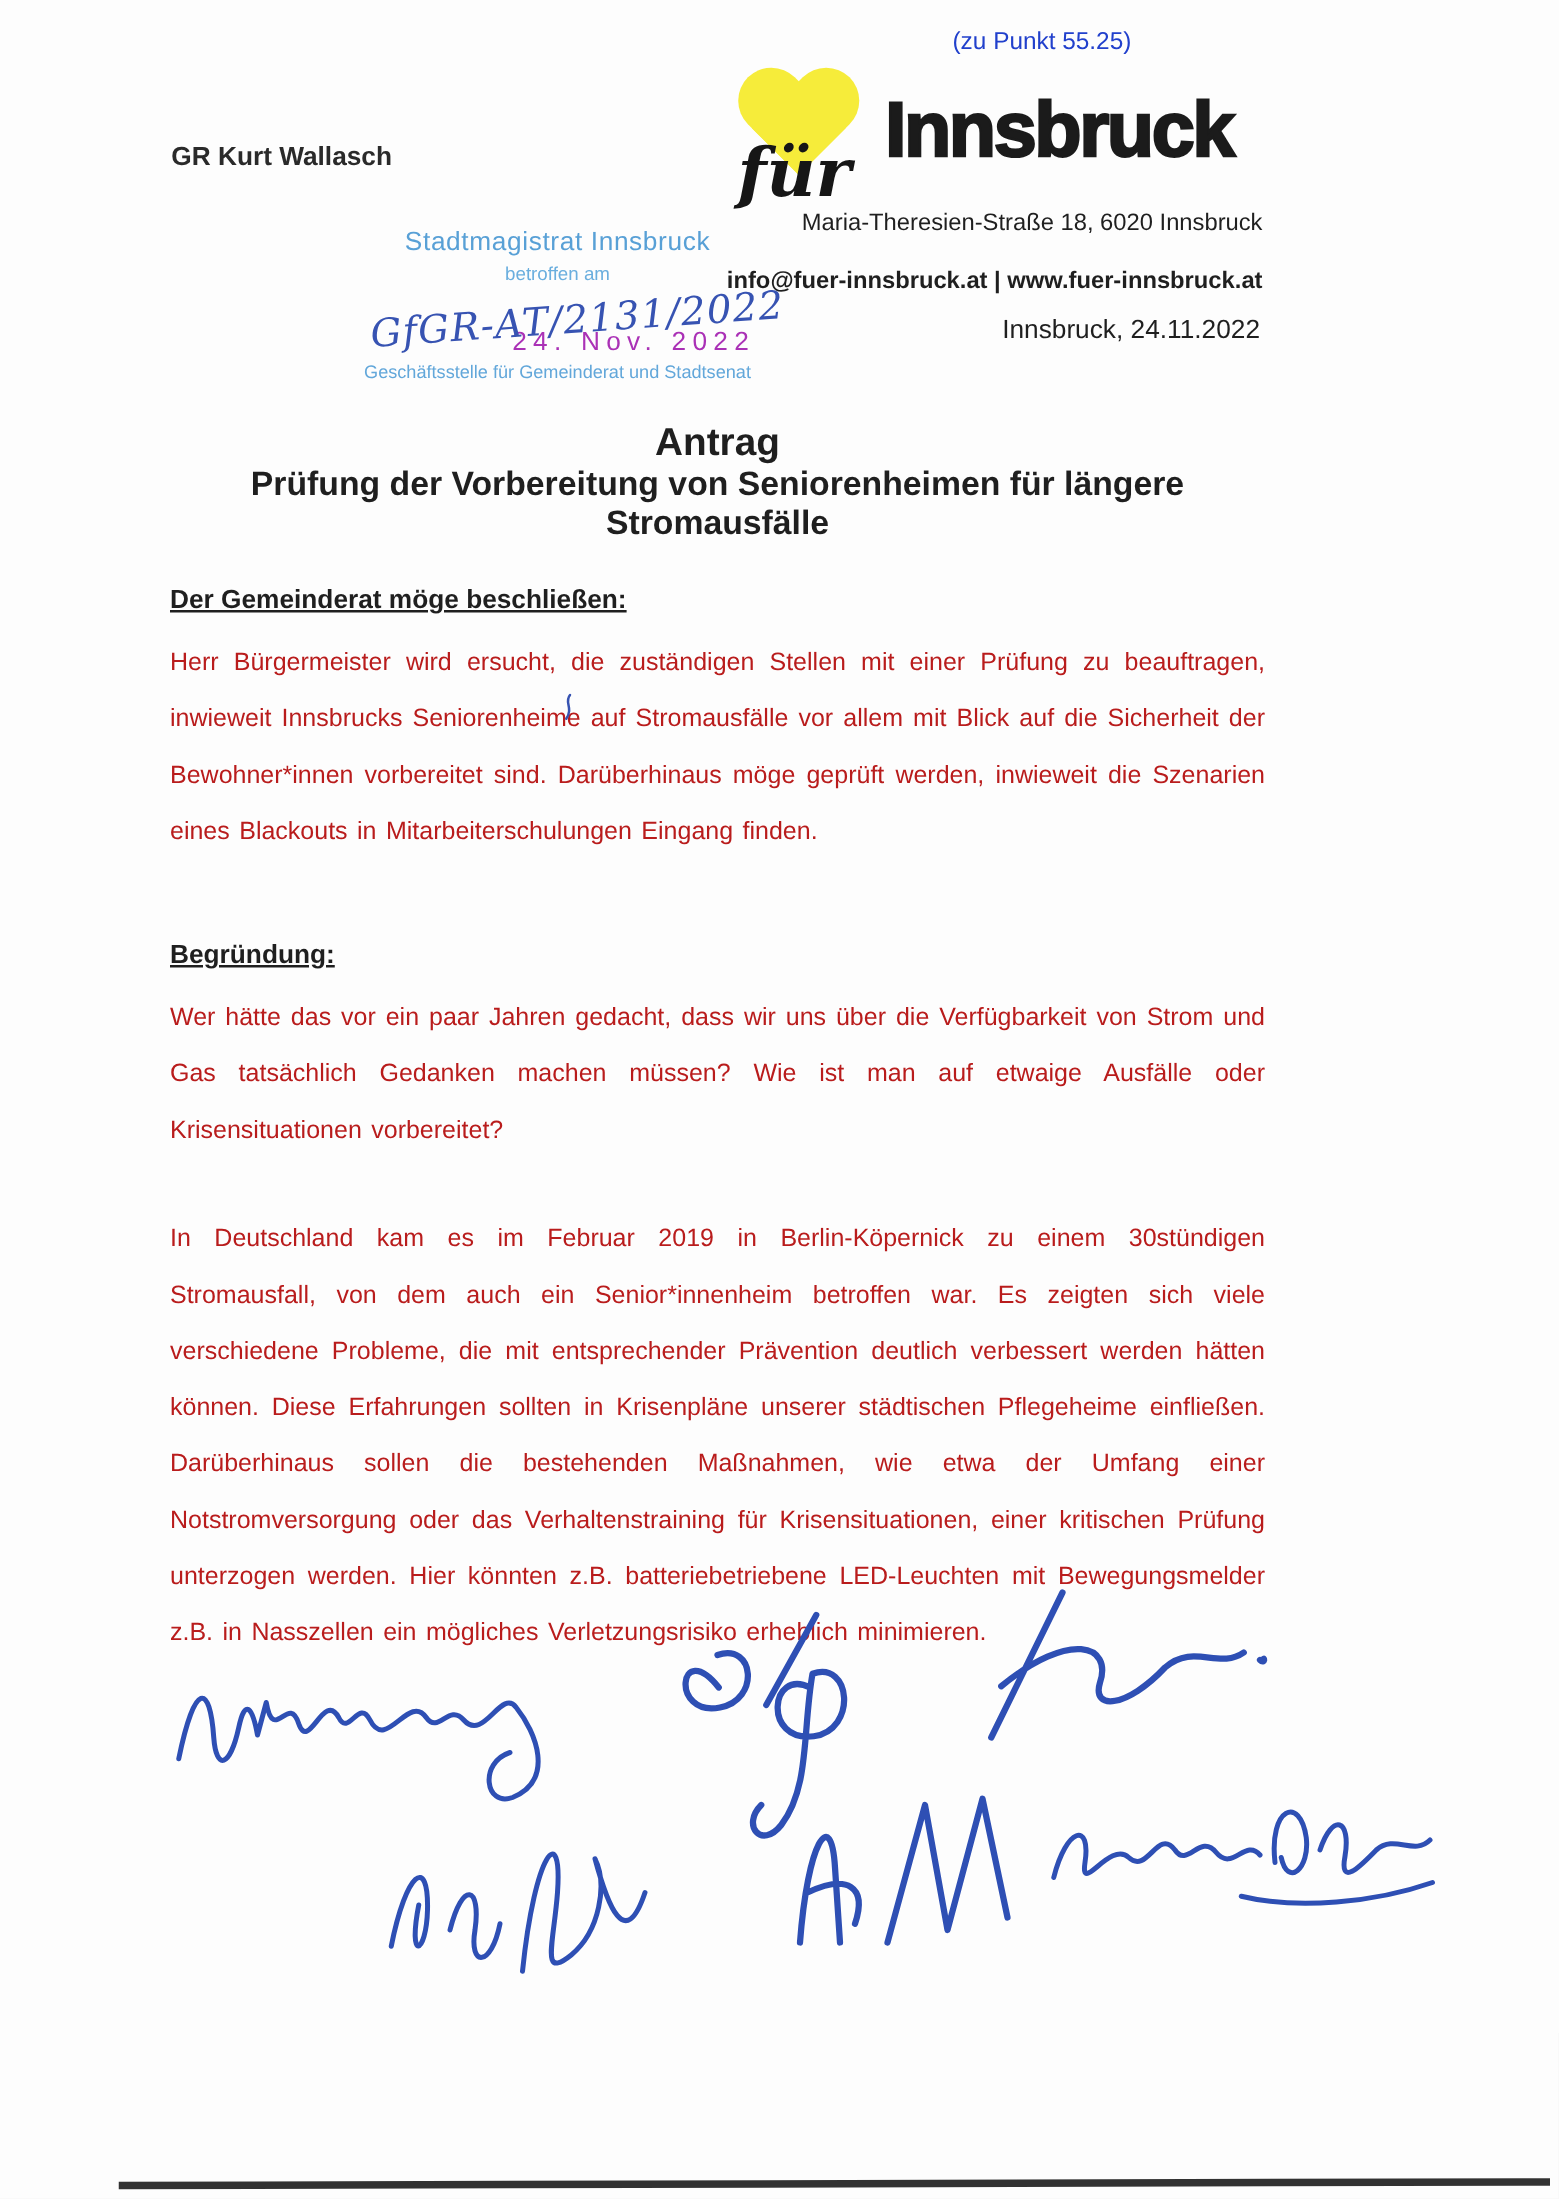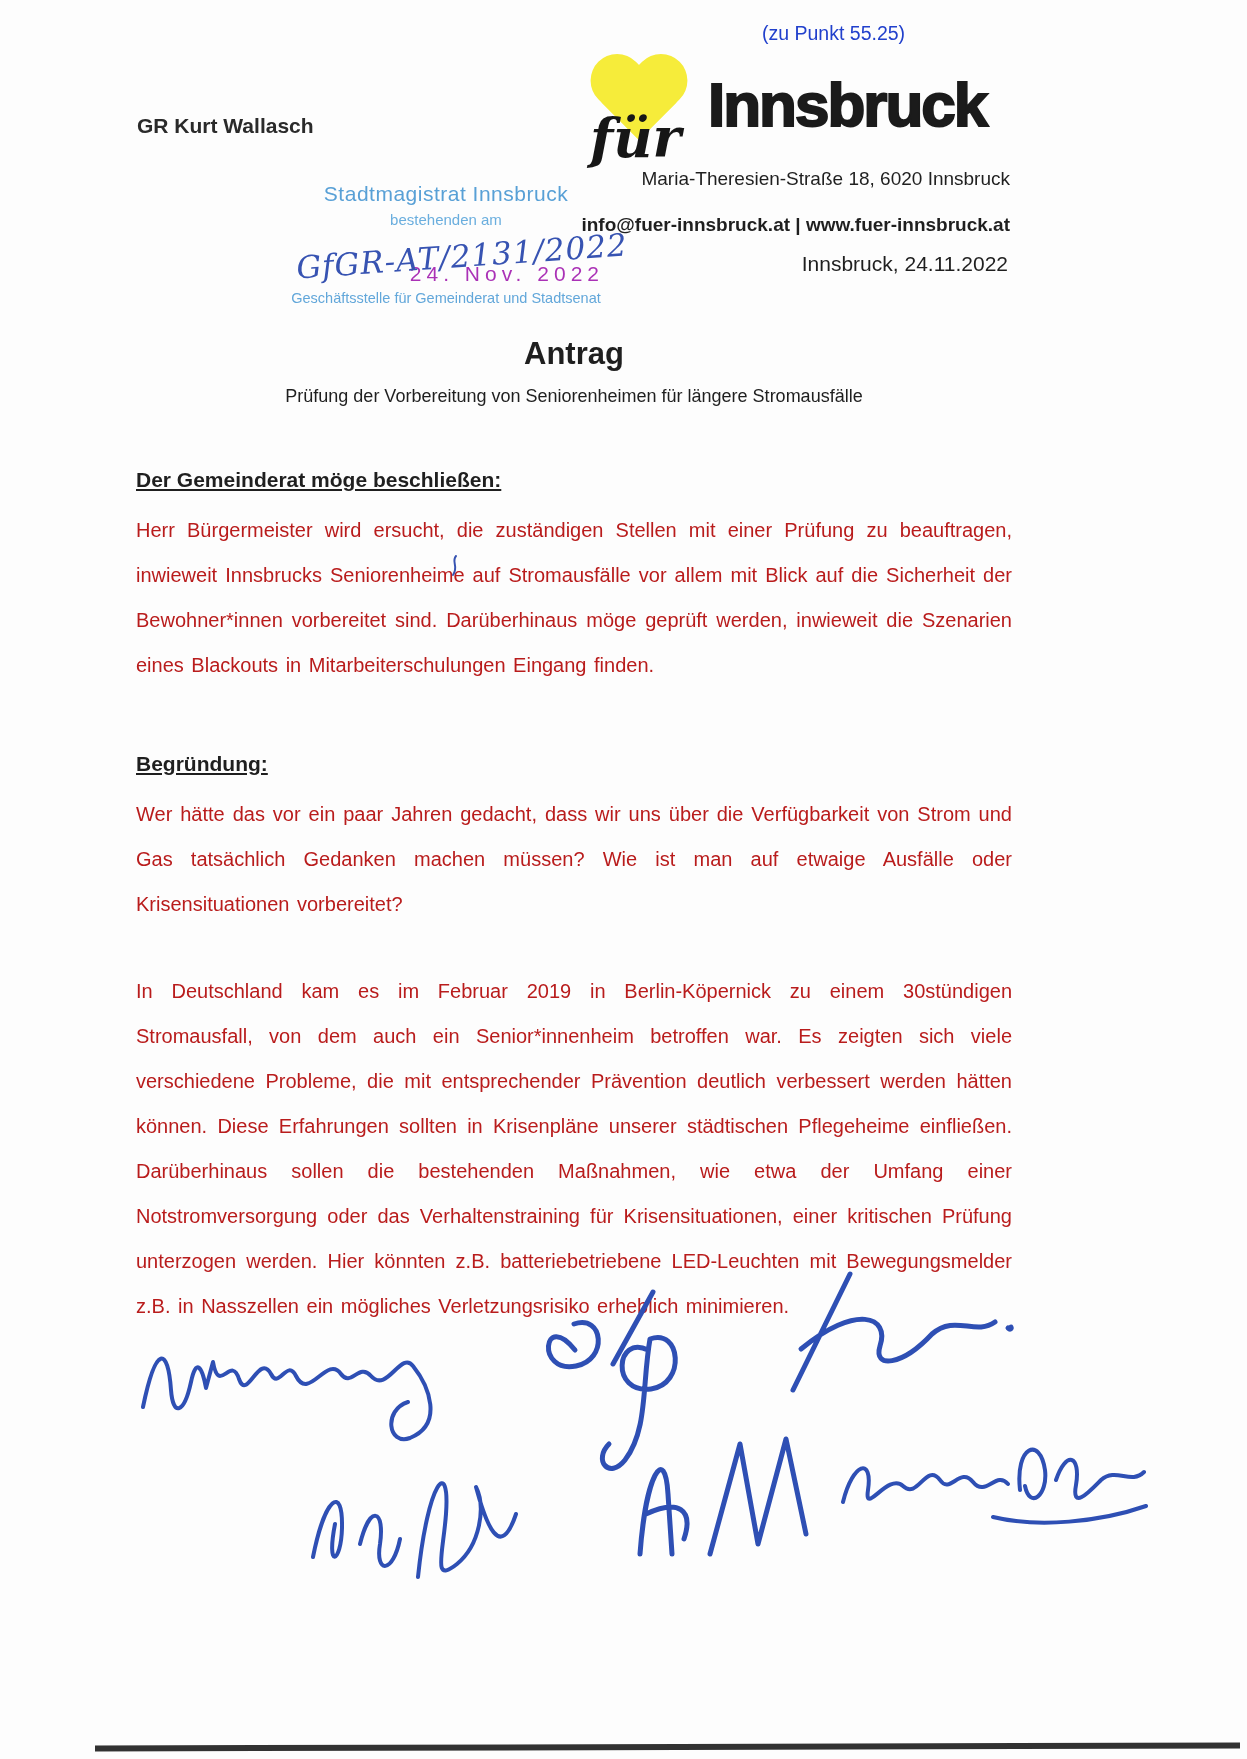--- a/index.html
+++ b/index.html
@@ -66,21 +66,21 @@
 
   
   .contact { position: absolute; right: 237px; top: 168px; text-align: right; }
   .contact-address { font-size: 19px; }
   .contact-links { font-size: 19px; font-weight: bold; margin-top: 24px; }
   .place-date { position: absolute; right: 239px; top: 252px; font-size: 21px; }
 
   
   .title-block { position: absolute; left: 136px; top: 336px; width: 876px; text-align: center; }
   .doc-title { font-size: 31px; font-weight: bold; }
-  .doc-subtitle { font-size: 18px; font-weight: normal; margin-top: 14px; }
+  .doc-subtitle { font-size: 27px; font-weight: bold; }
 
   
   .content { position: absolute; left: 136px; top: 468px; width: 876px; }
   .sec-heading { font-size: 21px; font-weight: bold; text-decoration: underline; margin-bottom: 16px; }
   .body-text {
     font-size: 20px; line-height: 2.25; text-align: justify;
     word-spacing: 2px; color: #b91c1c;
   }
   .just-heading { margin-top: 64px; }
   .para2 { margin-top: 42px; }
@@ -108,21 +108,21 @@
 
   <div class="logo">
     <div class="heart">
       <span class="fuer">für</span>
     </div>
     <span class="wordmark">Innsbruck</span>
   </div>
 
   <div class="stamp">
     <div class="stamp-office">Stadtmagistrat Innsbruck</div>
-    <div class="stamp-received">bestehenden am</div>
+    <div class="stamp-received">betroffen am</div>
     <div class="stamp-date">24. Nov. 2022</div>
     <div class="stamp-unit">Geschäftsstelle für Gemeinderat und Stadtsenat</div>
   </div>
   <div class="hand-ref">GfGR-AT/2131/2022</div>
 
   <div class="contact">
     <div class="contact-address">Maria-Theresien-Straße 18, 6020 Innsbruck</div>
     <div class="contact-links">info@fuer-innsbruck.at | www.fuer-innsbruck.at</div>
   </div>
 

